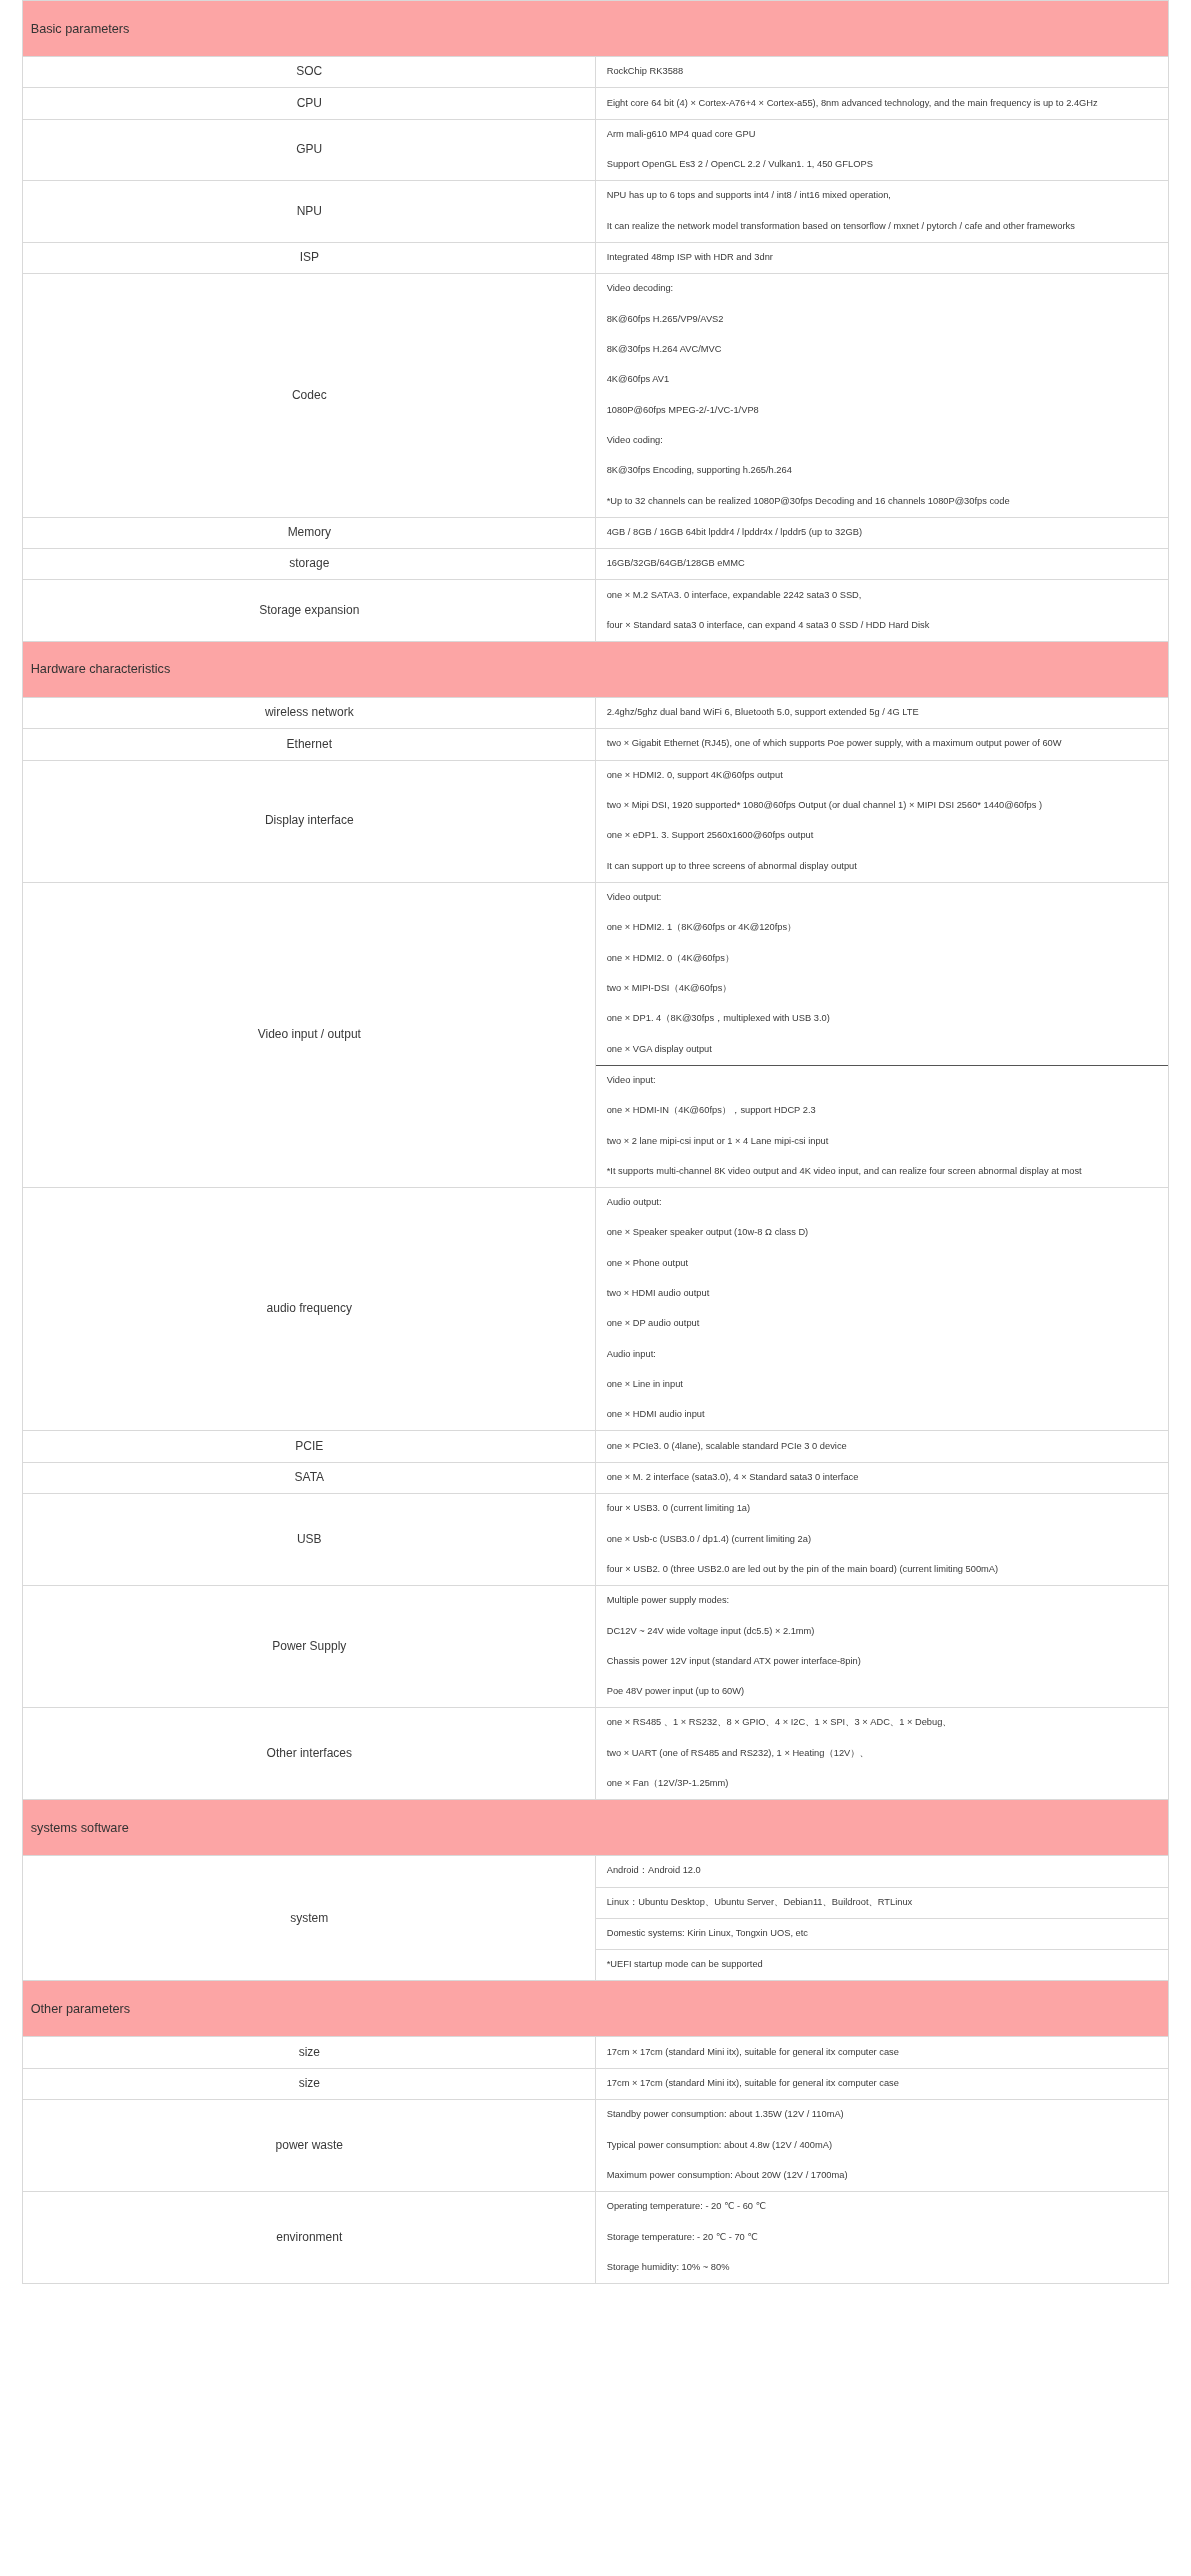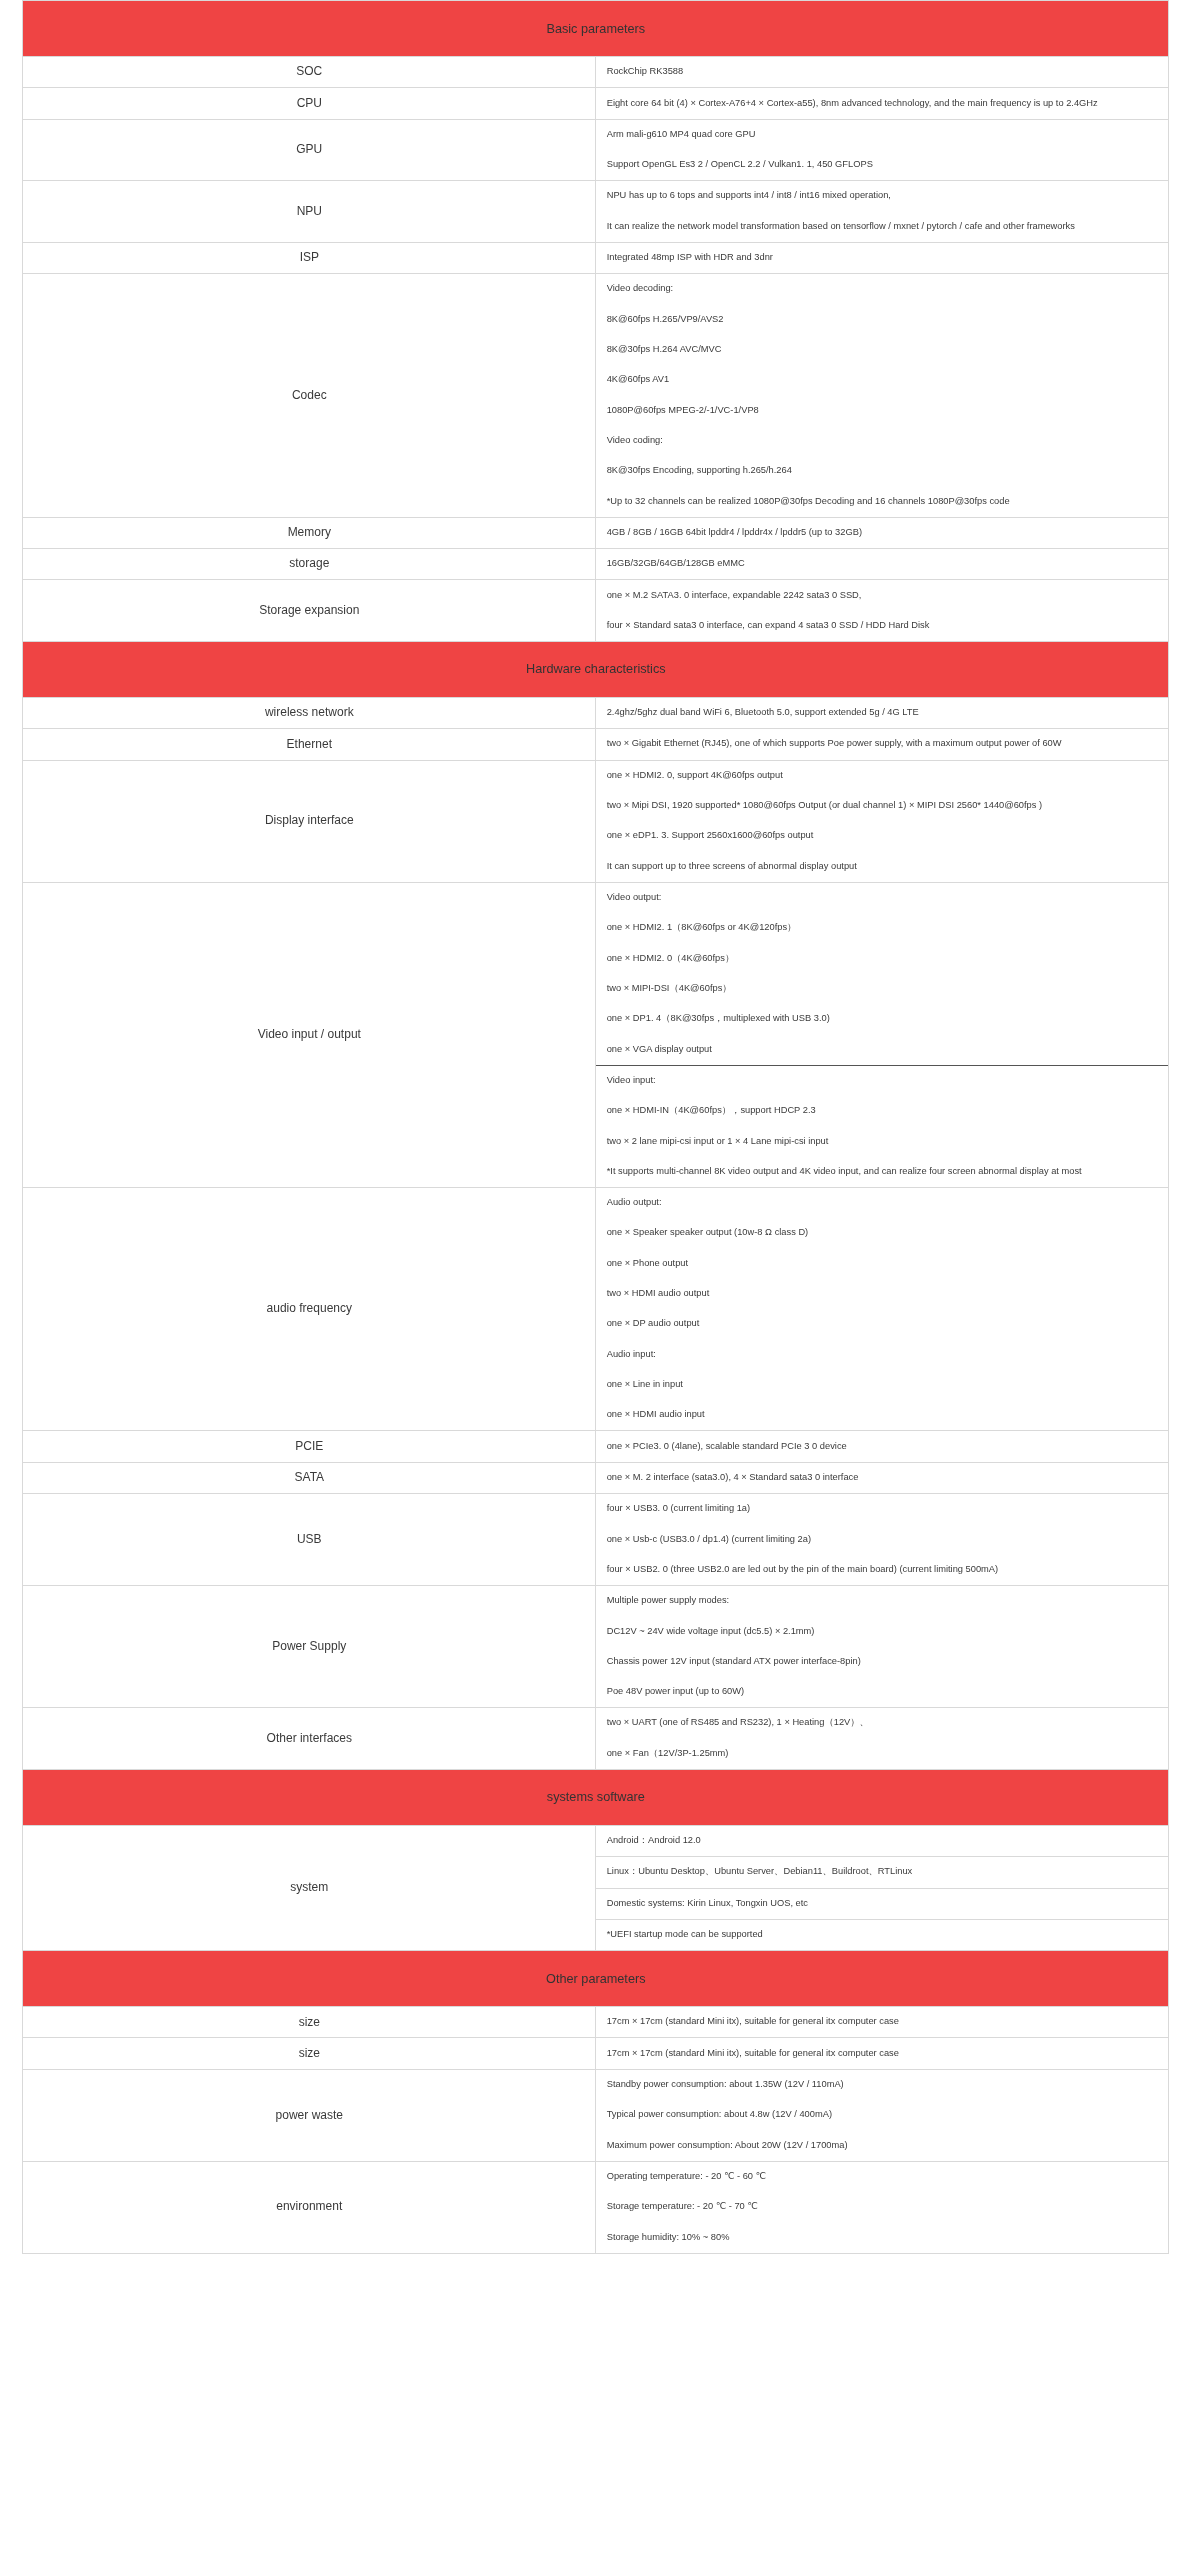--- a/index.html
+++ b/index.html
@@ -23,22 +23,21 @@
     table-layout: fixed;
     font-size: 9.3px;
   }
   table.spec td {
     border: 0.7px solid #d9d9d9;
     vertical-align: middle;
     padding: 0;
   }
   
   tr.section-row > td {
-    background: #ef4444;
-    text-align: center;
+    background: #fca5a5;
     font-size: 12.7px;
     color: #333333;
     height: 46px;
     padding: 4.5px 7.4px;
     border: 0.7px solid #d9d9d9;
   }
   
   td.label-cell {
     width: 160px;
     text-align: center;
@@ -334,20 +333,23 @@
               </tbody>
             </table>
           </td>
         </tr>
         <tr>
           <td class="label-cell">Other interfaces</td>
           <td class="value-cell">
             <table class="lines">
               <tbody>
                 <tr>
+                  <td class="line">one × RS485 、1 × RS232、8 × GPIO、4 × I2C、1 × SPI、3 × ADC、1 × Debug、</td>
+                </tr>
+                <tr>
                   <td class="line">two × UART (one of RS485 and RS232), 1 × Heating（12V）、</td>
                 </tr>
                 <tr>
                   <td class="line">one × Fan（12V/3P-1.25mm)</td>
                 </tr>
               </tbody>
             </table>
           </td>
         </tr>
         <tr class="section-row">

